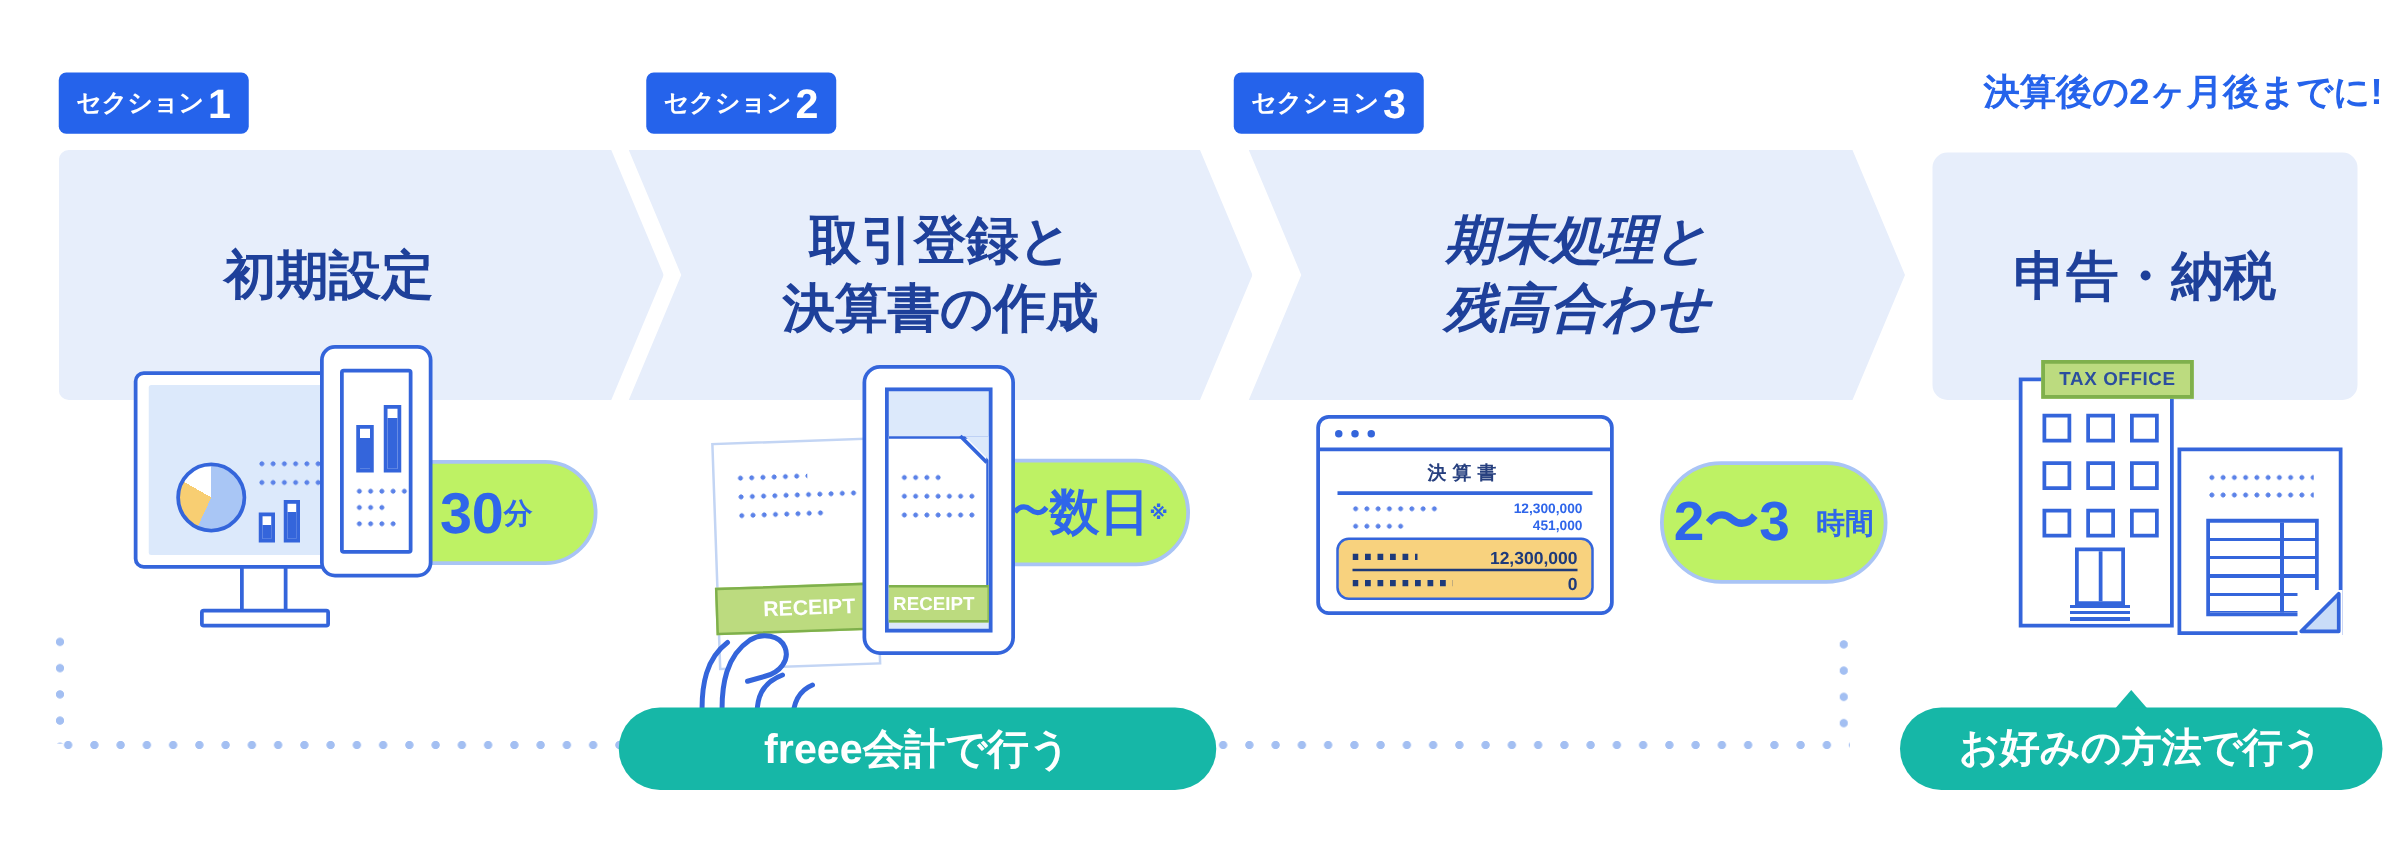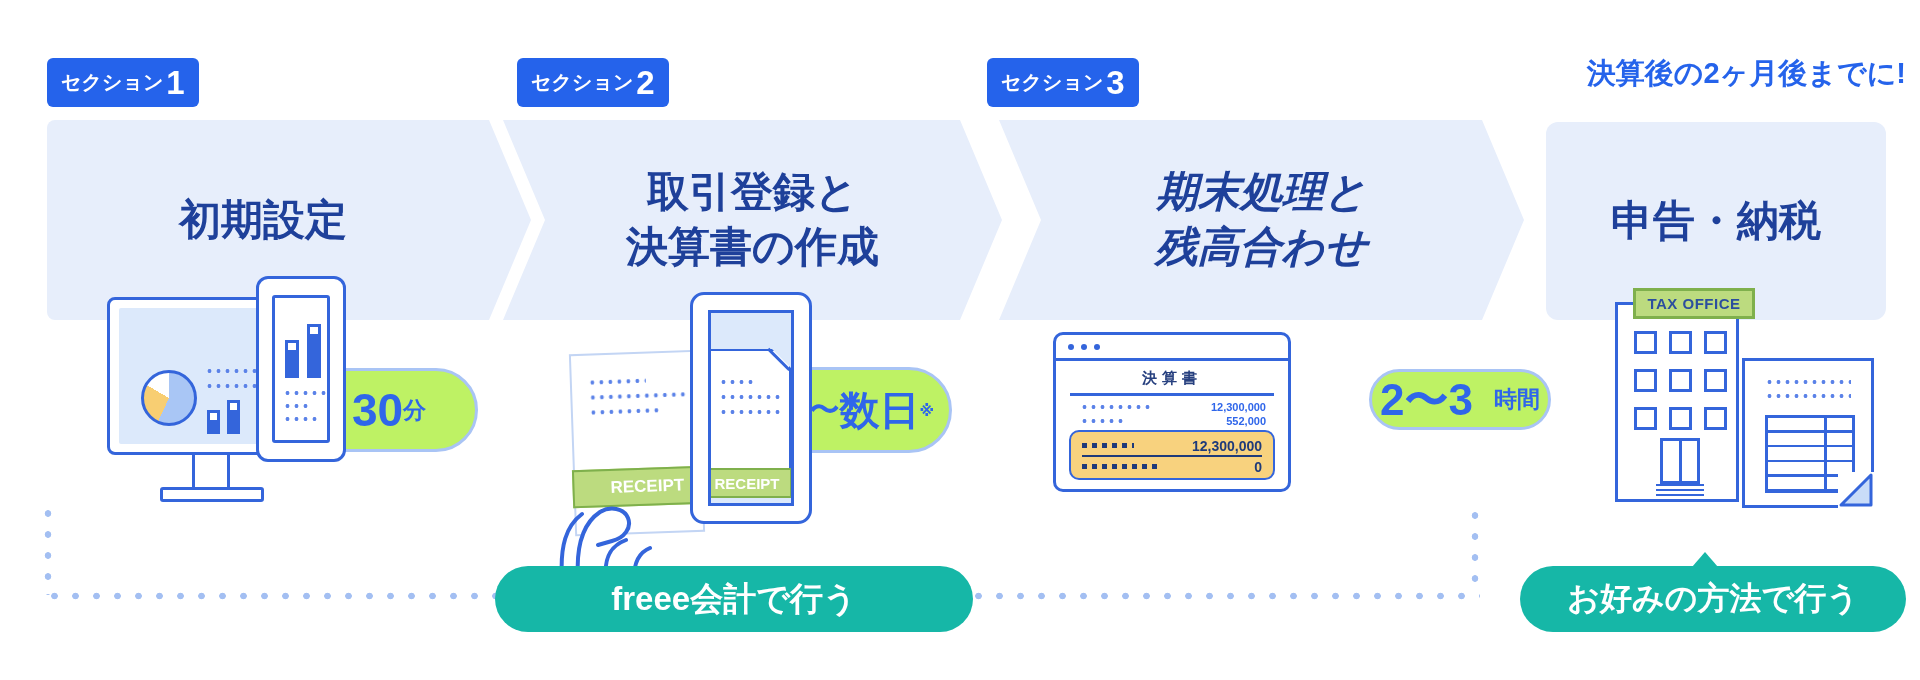--- a/index.html
+++ b/index.html
@@ -242,36 +242,36 @@
       <div class="bdot"></div>
     </div>
     <div class="btitle">決算書</div>
     <div class="bdivider"></div>
     <div class="brow" style="margin-top:4px;">
       <div class="dots" style="position:static;width:72px;"></div>
       <div class="bval">12,300,000</div>
     </div>
     <div class="brow">
       <div class="dots" style="position:static;width:44px;"></div>
-      <div class="bval">552,000</div>
+      <div class="bval">451,000</div>
     </div>
     <div class="ybox">
       <div class="yrow">
         <div class="sqdots" style="width:52px;"></div>
         <div class="yval">12,300,000</div>
       </div>
       <div class="yline"></div>
       <div class="yrow">
         <div class="sqdots" style="width:80px;"></div>
         <div class="yval">0</div>
       </div>
     </div>
   </div>
 
-  <div class="timepill" style="left:1369px;top:369px;width:182px;height:61px;gap:21px;">
+  <div class="timepill" style="left:1328px;top:369px;width:182px;height:98px;gap:21px;">
     <span class="tp-big" style="font-size:44px;">2〜3</span>
       <span class="tp-small">時間</span>
   </div>
 
   <div class="building">
     <div class="wingrid">
       <div class="win"></div>
       <div class="win"></div>
       <div class="win"></div>
       <div class="win"></div>

